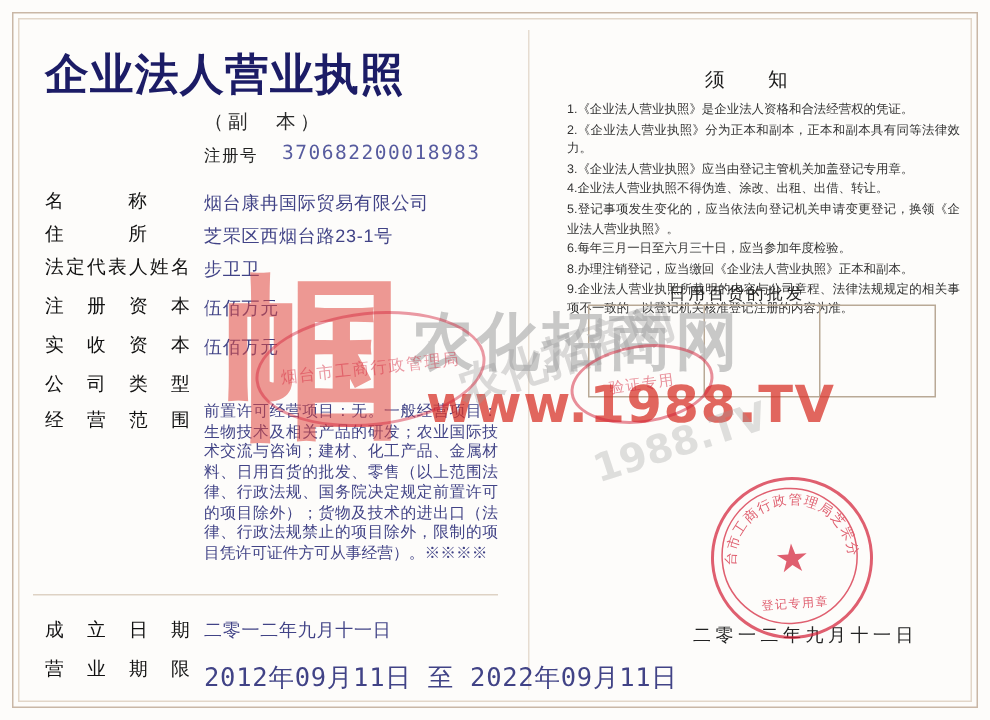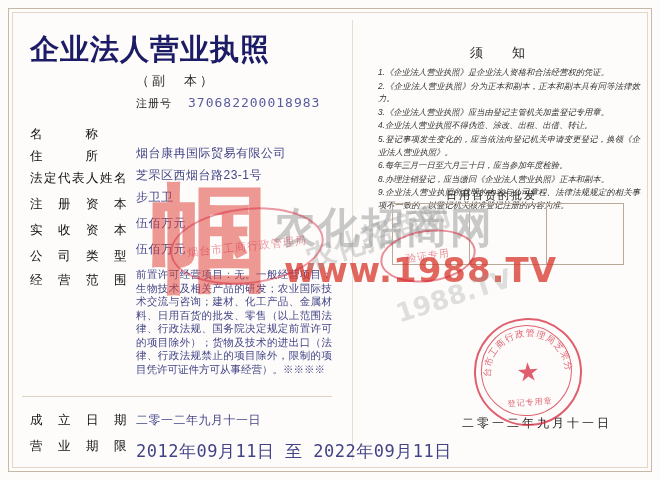--- a/index.html
+++ b/index.html
@@ -92,21 +92,20 @@
     white-space: nowrap;
   }
   .field-label.tight { letter-spacing: 1.5px; }
   .field-value {
     position: absolute;
     left: 136px;
     font-size: 12px;
     color: #2d2f7a;
     letter-spacing: .5px;
     opacity: .9;
-    margin-top: 18px;
   }
   .field-value.small { font-size: 11px; }
 
   .scope-block {
     position: absolute;
     left: 136px;
     top: 268px;
     width: 196px;
     font-size: 10.5px;
     line-height: 13.5px;
@@ -149,21 +148,20 @@
   .notice-list {
     position: absolute;
     left: 378px; top: 66px;
     width: 262px;
     font-size: 8.3px;
     line-height: 12.6px;
     color: #333;
     margin: 0;
     padding: 0;
     list-style: none;
-    font-style: italic;
   }
   .notice-list li {
     margin-bottom: 1px;
     text-align: justify;
   }
   .annual-title {
     position: absolute;
     left: 446px; top: 188px;
     font-size: 11px;
     letter-spacing: 2px;

